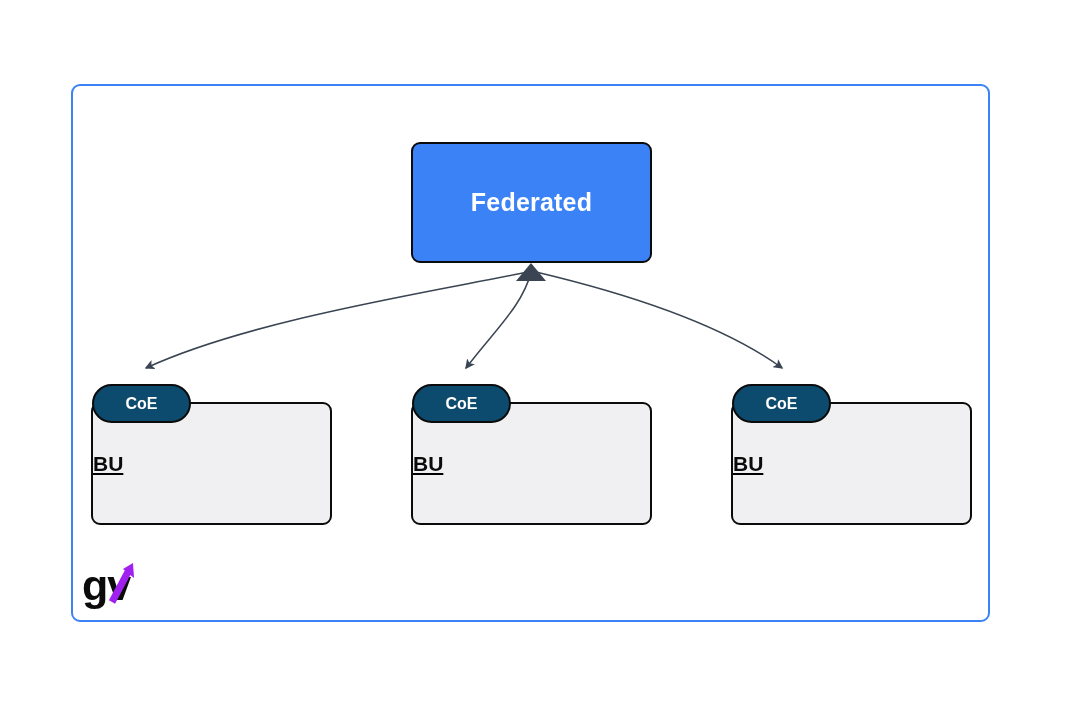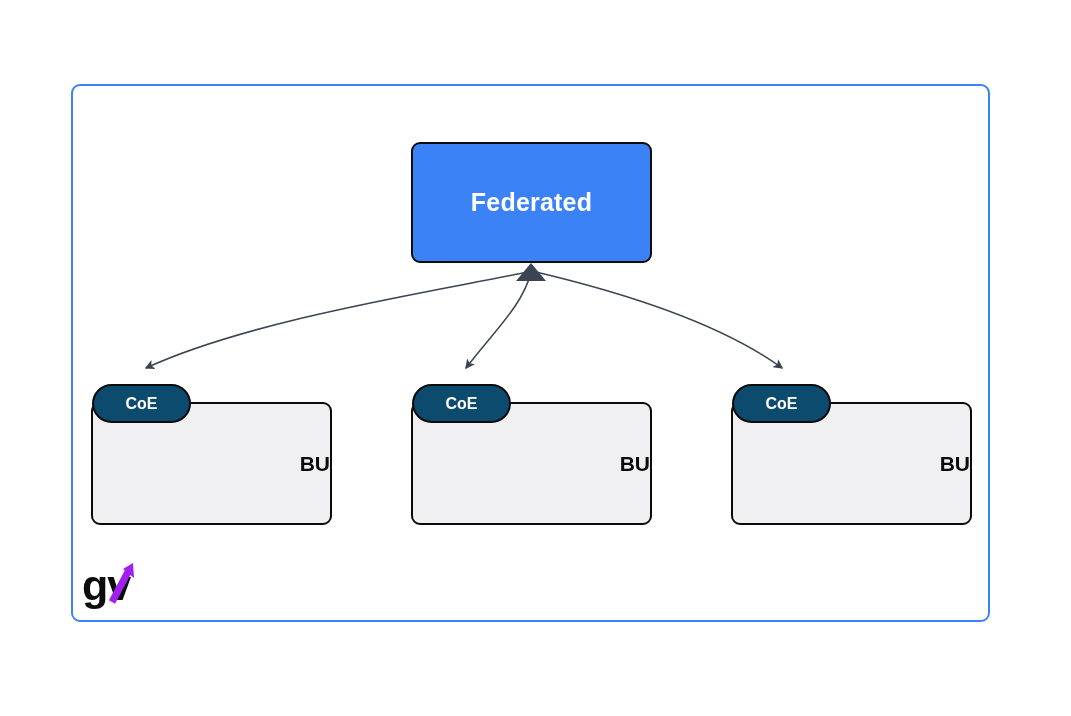--- a/index.html
+++ b/index.html
@@ -83,21 +83,22 @@
     left: 0;
     top: 18px;
     width: 241px;
     height: 123px;
     background: #f0f0f2;
     border: 2.5px solid #0b0b0b;
     border-radius: 9px;
     box-sizing: border-box;
     display: flex;
     align-items: center;
-    justify-content: flex-end;
+    justify-content: flex-start;
+    text-decoration: underline;
   }
   .bu-label {
     color: #0b0b0b;
     font-size: 21px;
     font-weight: bold;
     line-height: 1;
   }
   .coe-pill {
     position: absolute;
     left: 1px;

